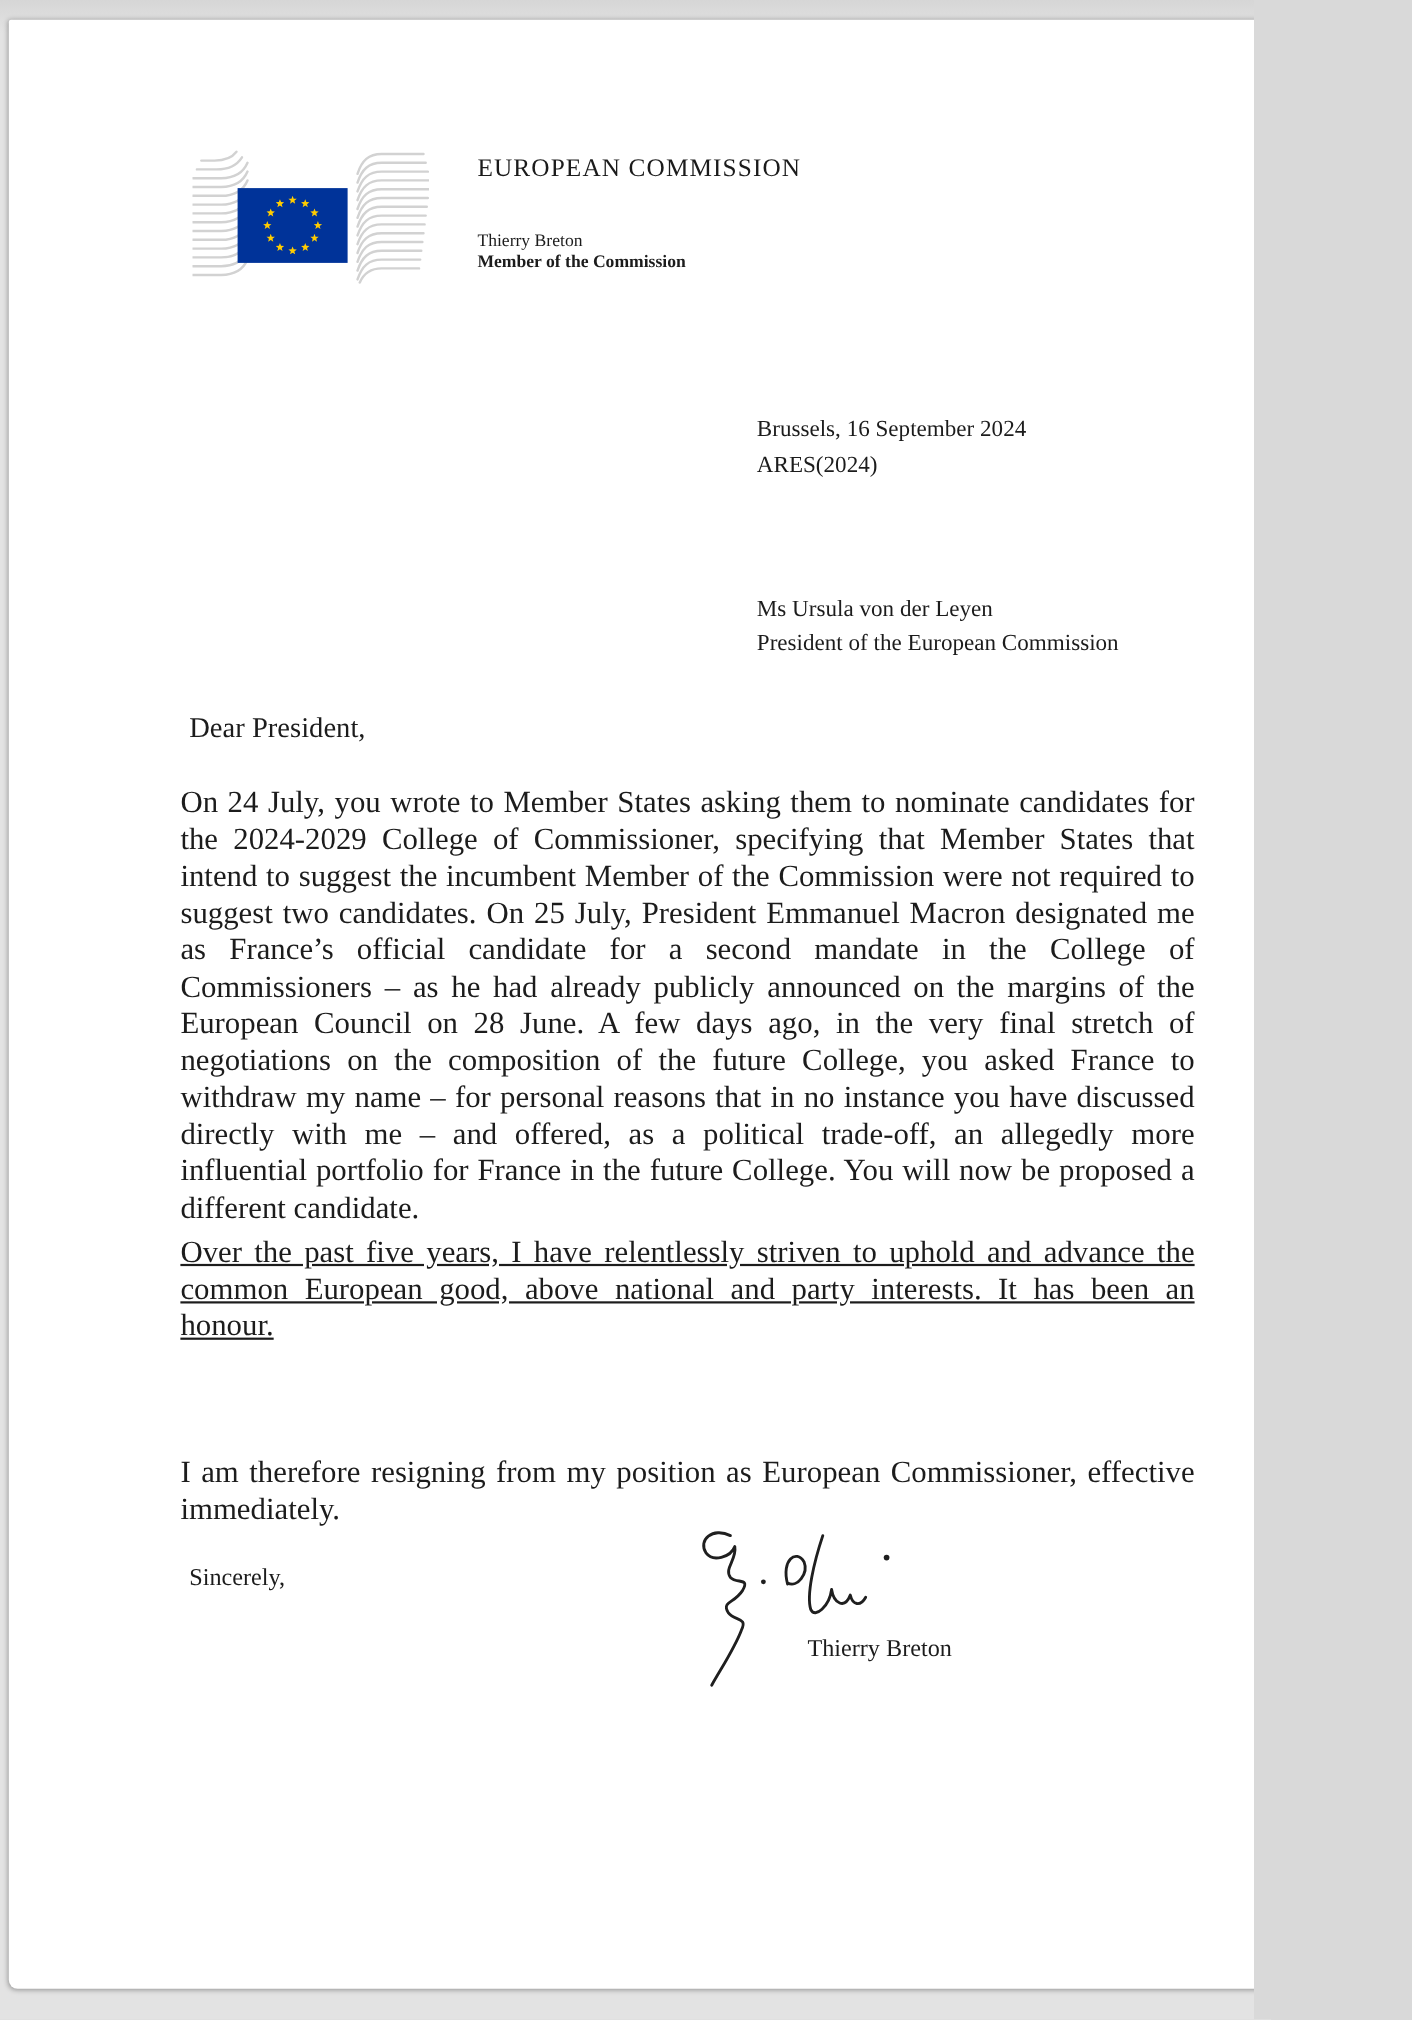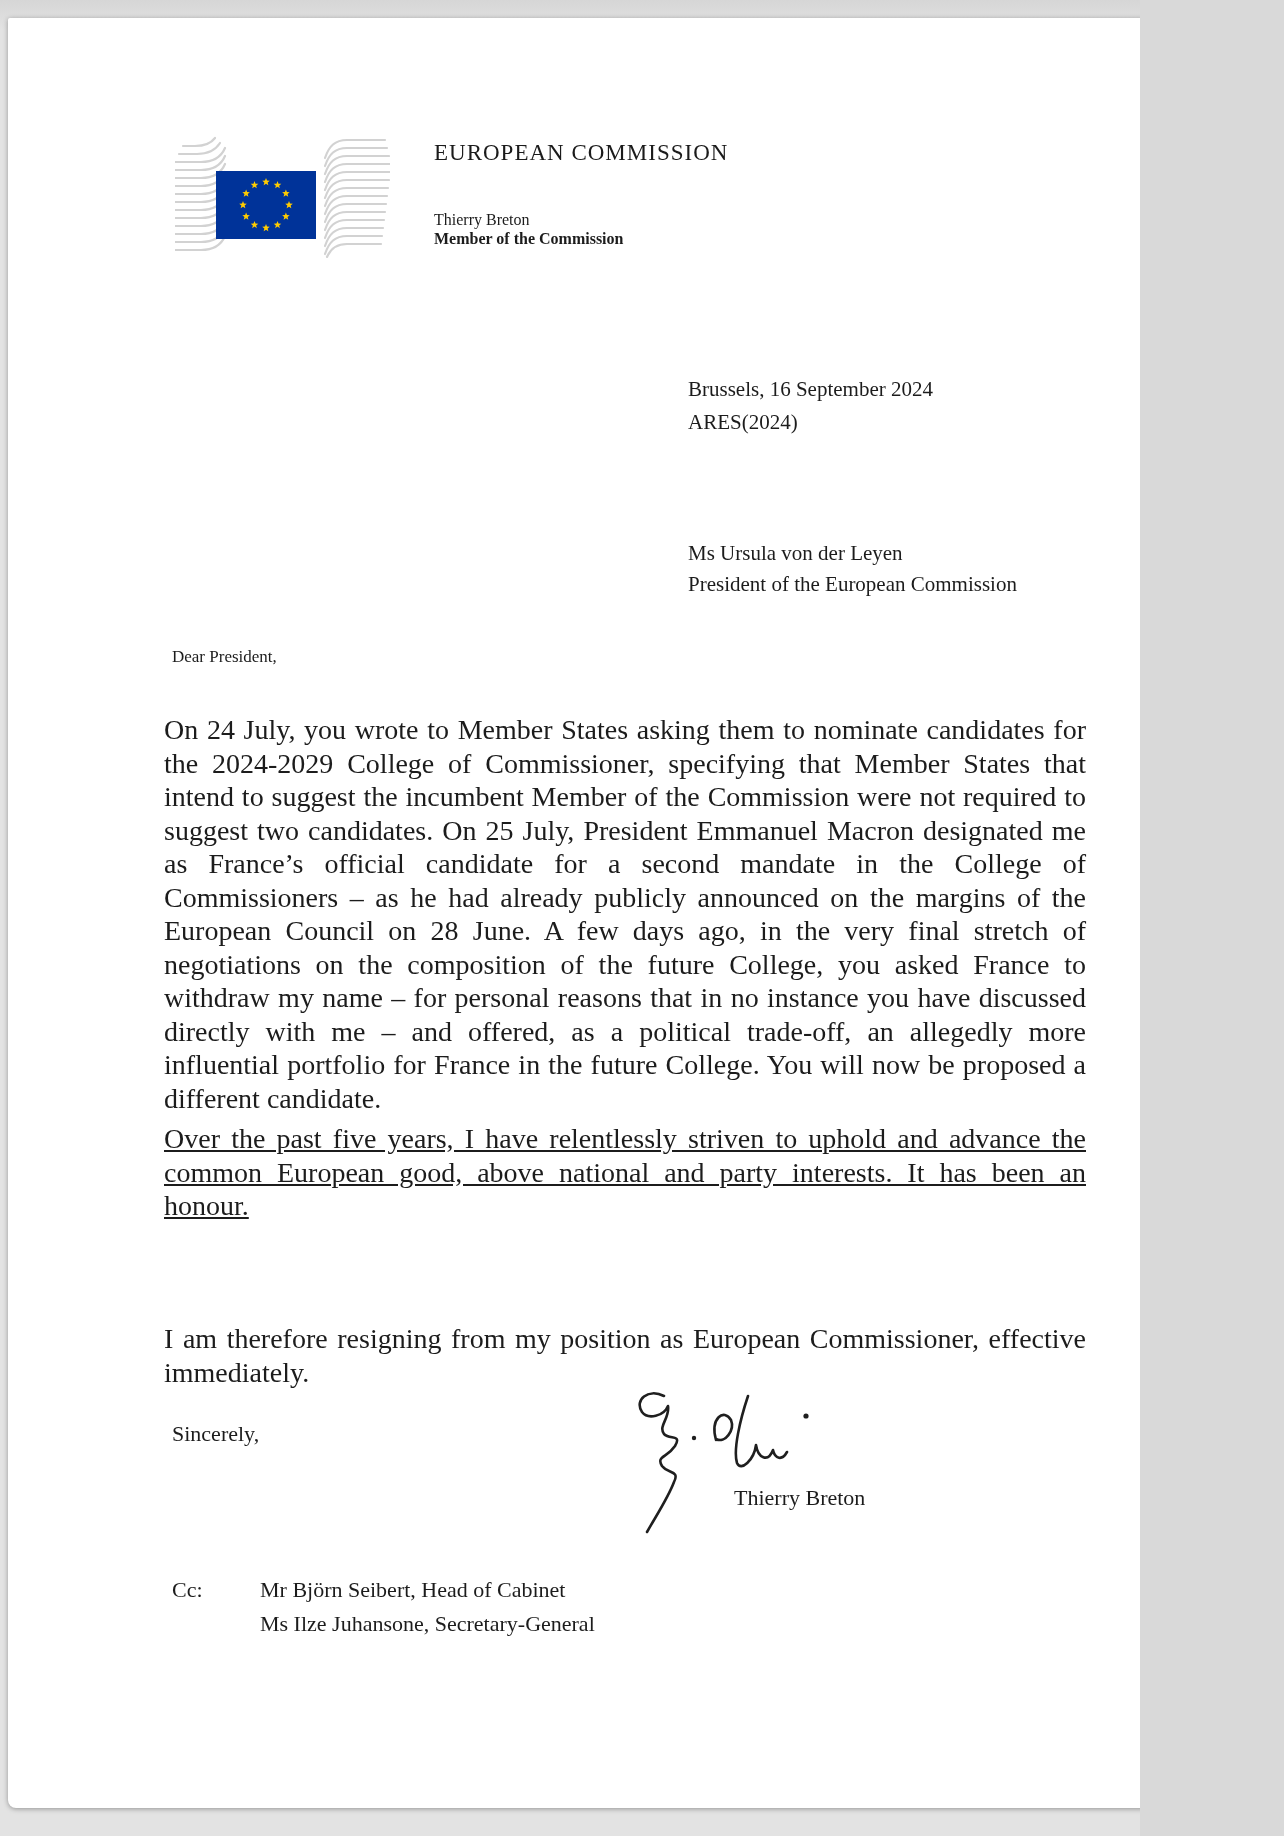--- a/index.html
+++ b/index.html
@@ -31,21 +31,21 @@
     letter-spacing: 1px;
     color: #1b1b1b;
     white-space: nowrap;
   }
   .author-name  { left: 426px; top: 193px; font-size: 16px; white-space: nowrap; }
   .author-title { left: 426px; top: 212px; font-size: 16px; font-weight: bold; white-space: nowrap; }
 
   .meta-block { left: 680px; top: 355px; font-size: 21px; line-height: 33px; }
   .addr-block { left: 680px; top: 472px; font-size: 21px; line-height: 31px; margin-top: 48px; }
 
-  .salutation { left: 164px; top: 629px; font-size: 17px; white-space: nowrap; }
+  .salutation { left: 164px; top: 629px; font-size: 26px; white-space: nowrap; }
 
   .bodypara {
     left: 156px;
     width: 922px;
     font-size: 28px;
     line-height: 33.5px;
     text-align: justify;
     text-justify: inter-word;
   }
   .p1 { top: 695px;  }
@@ -155,25 +155,15 @@
                  C138 72 148 77 153 64 C155 73 162 75 167 66"></path>
       </g>
       <g fill="#1f1f1f">
         <circle cx="74" cy="52" r="2.2"></circle>
         <circle cx="186" cy="30" r="2.6"></circle>
       </g>
     </svg>
 
     <div class="abs sig-name">Thierry Breton</div>
 
-    <div class="abs cc-block">
-      <div class="cc-row">
-        <div class="cc-label">Cc:</div>
-        <div>Mr Björn Seibert, Head of Cabinet</div>
-      </div>
-      <div class="cc-row">
-        <div class="cc-label"></div>
-        <div>Ms Ilze Juhansone, Secretary-General</div>
-      </div>
-    </div>
 
   </div>
 </div>
 
 </body></html>

